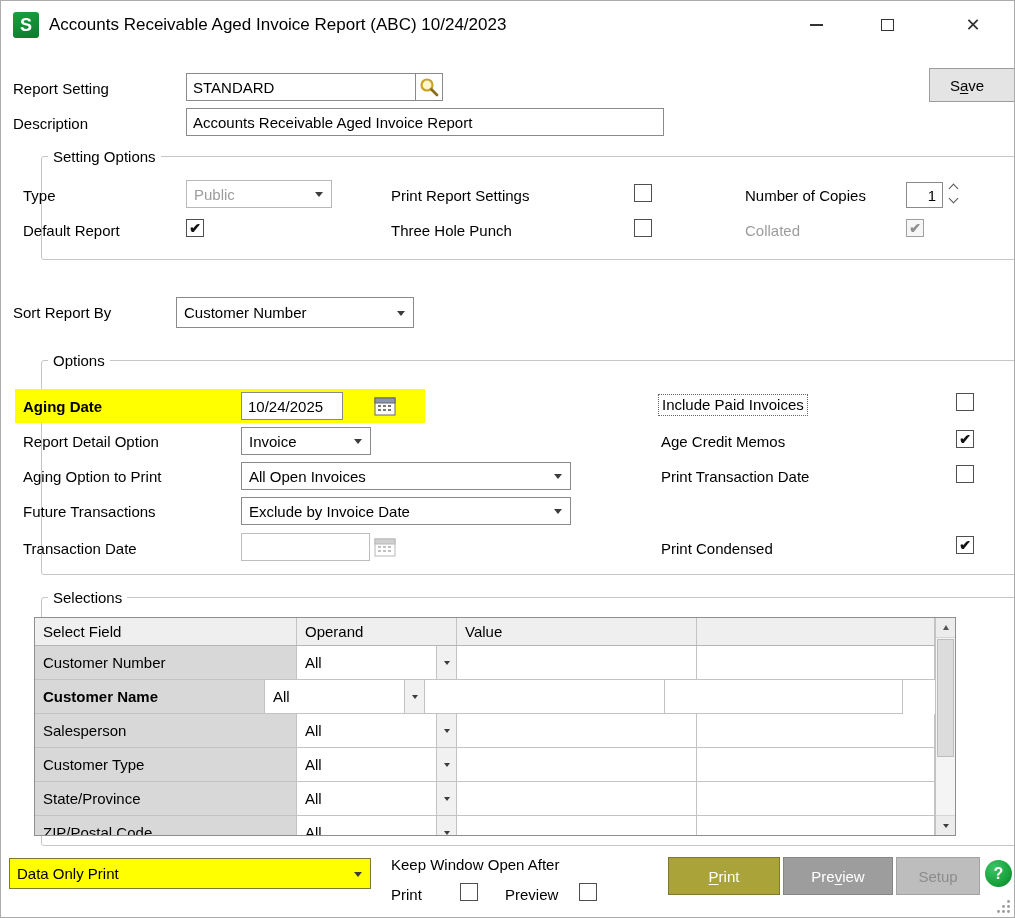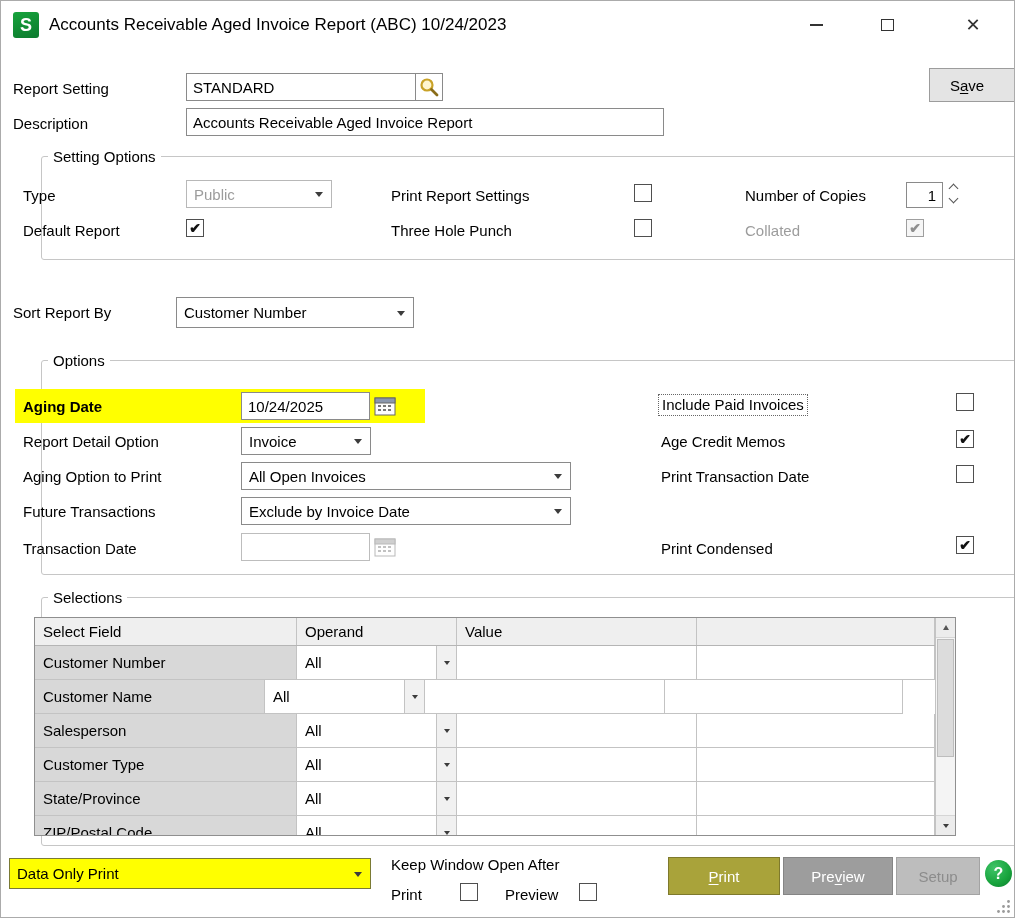--- a/index.html
+++ b/index.html
@@ -163,21 +163,21 @@
     <span>Customer Number</span>
     <span class="tri"></span>
   </div>
 
   <fieldset class="group" style="left:8px; top:351px; width:978px; height:223px;">
     <legend>Options</legend>
   </fieldset>
 
   <div class="hl" style="left:14px; top:388px; width:410px; height:34px;"></div>
   <div class="label bold" style="left:22px; top:397px;">Aging Date</div>
-  <div class="textbox" style="left:240px; top:391px; width:129px; height:28px;">
+  <div class="textbox" style="left:240px; top:391px; width:102px; height:28px;">
     <span>10/24/2025</span>
   </div>
   <div class="flatbtn" style="left:371px; top:392px; width:26px; height:26px;">
     <svg width="22" height="20" viewBox="0 0 22 20">
       <rect x="1" y="2" width="20" height="17" fill="#fdfdfd" stroke="#666"></rect>
       <rect x="1" y="2" width="20" height="5" fill="#8a97ad" stroke="#666"></rect>
       <g fill="#777">
         <rect x="4" y="9" width="3" height="2"></rect>
           <rect x="9" y="9" width="3" height="2"></rect>
           <rect x="14" y="9" width="3" height="2"></rect>
@@ -251,21 +251,21 @@
       <div class="cell operand" style="width:160px;">
         <span>All</span>
         <span class="dd-btn">
             <span class="tri sm"></span>
           </span>
       </div>
       <div class="cell" style="width:240px;"></div>
       <div class="cell" style="width:238px;"></div>
     </div>
     <div class="trow">
-      <div class="cell field" style="width:230px;">Customer Name</div>
+      <div class="cell field" style="width:230px;font-weight:bold;">Customer Name</div>
       <div class="cell operand" style="width:160px;">
         <span>All</span>
         <span class="dd-btn">
             <span class="tri sm"></span>
           </span>
       </div>
       <div class="cell" style="width:240px;"></div>
       <div class="cell" style="width:238px;"></div>
     </div>
     <div class="trow">

